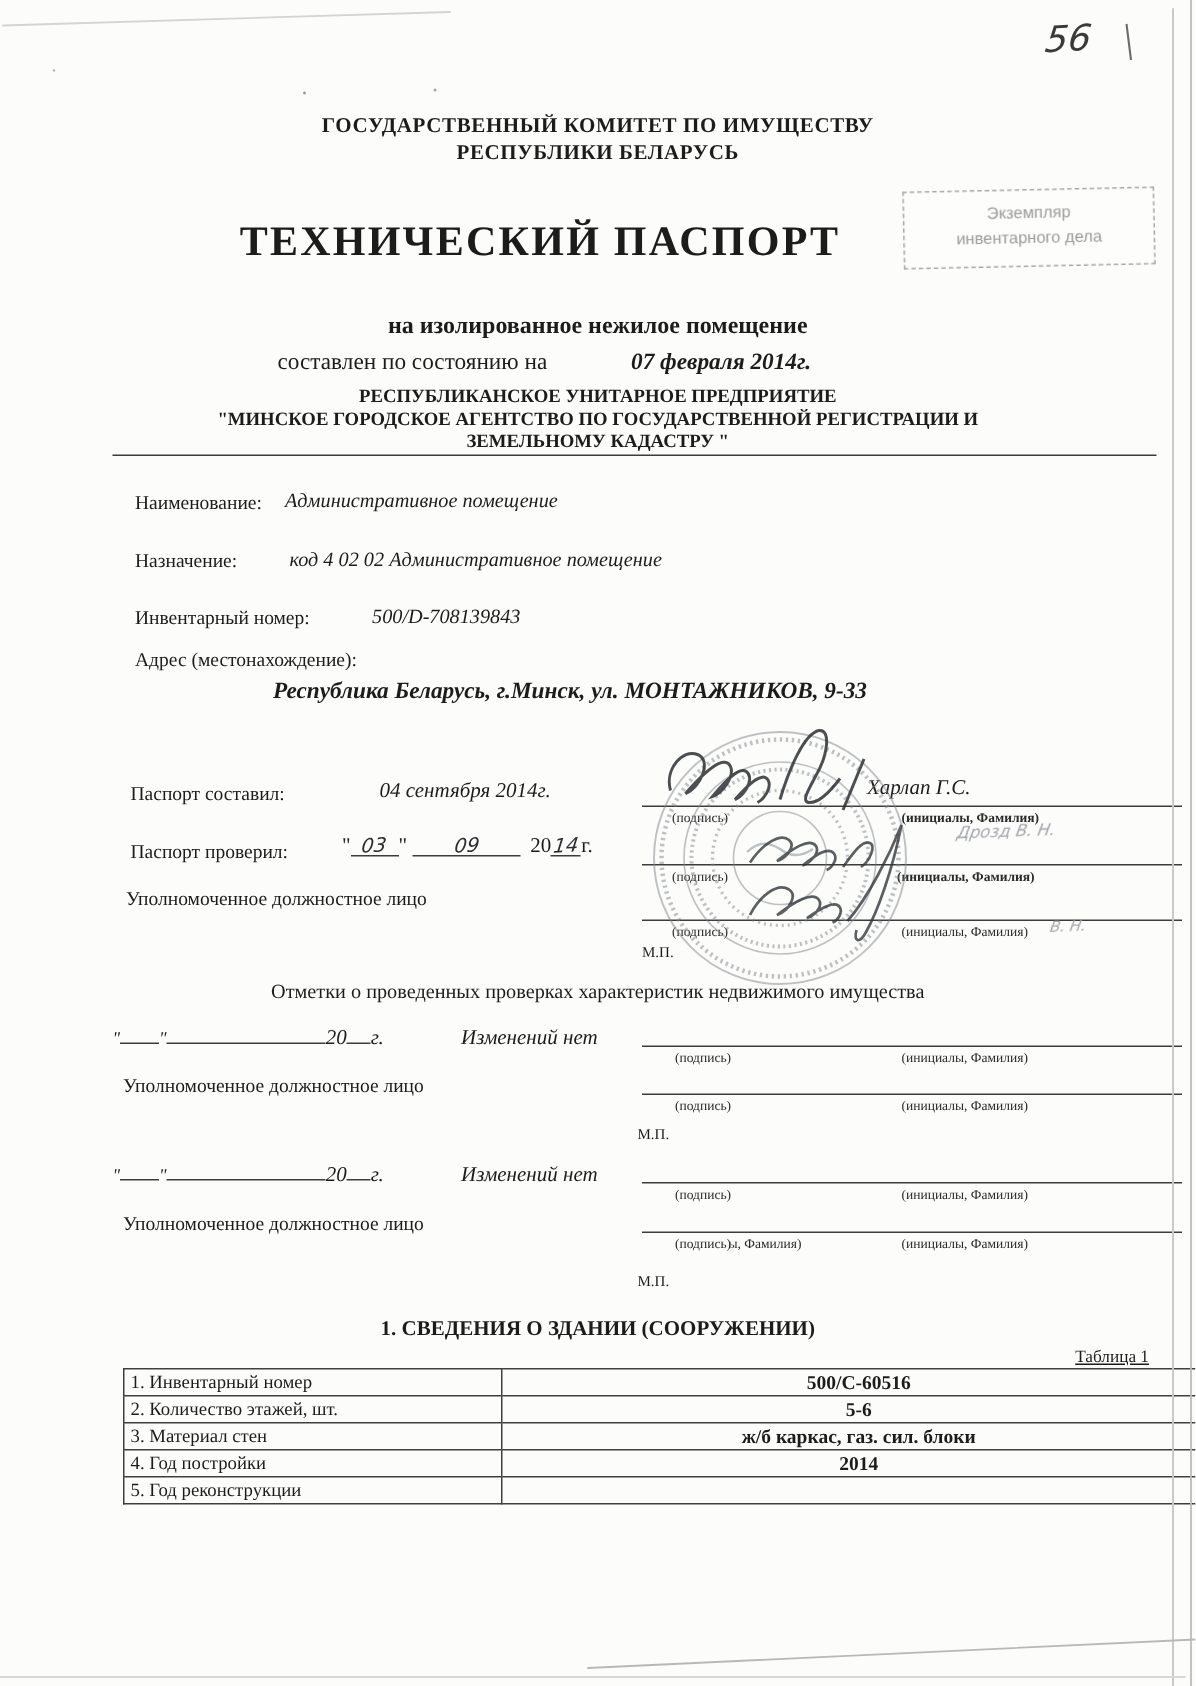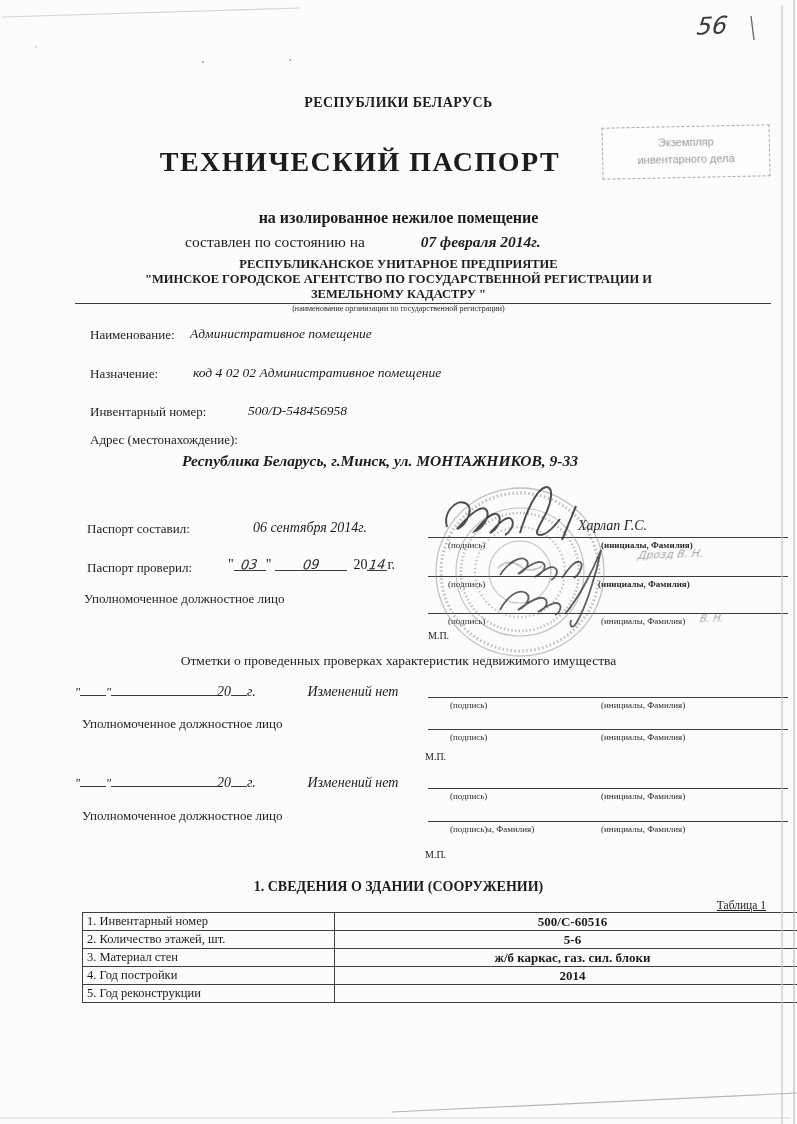--- a/index.html
+++ b/index.html
@@ -63,56 +63,56 @@
   svg{display:block;}
   .overlay{pointer-events:none;}
 </style>
 </head>
 <body>
 
 <div class="page">
 
   <div class="abs hand" style="left:697px;top:12px;font-size:24px;color:#3a3a3a;">56</div>
 
+  <div class="abs center bold" style="top:77px;font-size:14px;letter-spacing:0.4px;">ГОСУДАРСТВЕННЫЙ КОМИТЕТ ПО ИМУЩЕСТВУ</div>
   <div class="abs center bold" style="top:95px;font-size:14px;letter-spacing:0.4px;">РЕСПУБЛИКИ БЕЛАРУСЬ</div>
 
   <div class="abs copy-stamp" style="left:602px;top:126px;width:166px;height:43px;">
     <div>Экземпляр</div>
     <div>инвентарного дела</div>
   </div>
 
   <div class="abs bold" style="top:146px;left:0;width:720px;text-align:center;font-size:28px;letter-spacing:1.5px;">ТЕХНИЧЕСКИЙ ПАСПОРТ</div>
 
   <div class="abs center bold" style="top:209px;font-size:16px;">на изолированное нежилое помещение</div>
 
   <div class="abs" style="top:233px;left:185px;font-size:15.5px;">
     <span>составлен по состоянию на</span>
     <span class="bi" style="margin-left:52px;">07 февраля 2014г.</span>
   </div>
 
   <div class="abs center bold" style="top:257px;font-size:12.5px;text-align:center;">РЕСПУБЛИКАНСКОЕ УНИТАРНОЕ ПРЕДПРИЯТИЕ</div>
   <div class="abs center bold" style="top:272px;font-size:12.5px;">"МИНСКОЕ ГОРОДСКОЕ АГЕНТСТВО ПО ГОСУДАРСТВЕННОЙ РЕГИСТРАЦИИ И</div>
   <div class="abs center bold" style="top:287px;font-size:12.5px;">ЗЕМЕЛЬНОМУ КАДАСТРУ "</div>
   <div class="abs sigline" style="left:75px;top:303px;width:696px;"></div>
-  <div class="abs center tiny" style="top:304px;">(наименование организации по государственной регистрации)</div>
 
   <div class="abs serif-sm" style="left:90px;top:327px;">Наименование:</div>
   <div class="abs ital" style="left:190px;top:326px;font-size:13.5px;">Административное помещение</div>
 
   <div class="abs serif-sm" style="left:90px;top:366px;">Назначение:</div>
   <div class="abs ital" style="left:193px;top:365px;font-size:13.5px;">код 4 02 02 Административное помещение</div>
 
   <div class="abs serif-sm" style="left:90px;top:404px;">Инвентарный номер:</div>
-  <div class="abs ital" style="left:248px;top:403px;font-size:13.5px;">500/D-548456958</div>
+  <div class="abs ital" style="left:248px;top:403px;font-size:13.5px;">500/D-708139843</div>
 
   <div class="abs serif-sm" style="left:90px;top:432px;">Адрес (местонахождение):</div>
   <div class="abs bi" style="left:0;top:452px;width:760px;text-align:center;font-size:15.5px;">Республика Беларусь, г.Минск, ул. МОНТАЖНИКОВ, 9-33</div>
 
   <div class="abs serif-sm" style="left:87px;top:521px;">Паспорт составил:</div>
-  <div class="abs ital" style="left:253px;top:520px;font-size:14px;">06 сентября 2014г.</div>
+  <div class="abs ital" style="left:253px;top:520px;font-size:14px;">04 сентября 2014г.</div>
   <div class="abs ital" style="left:578px;top:518px;font-size:14px;">Харлап Г.С.</div>
   <div class="abs sigline" style="left:428px;top:537px;width:360px;"></div>
   <div class="abs caption" style="left:448px;top:540px;">(подпись)</div>
   <div class="abs caption bold" style="left:601px;top:540px;">(инициалы, Фамилия)</div>
 
   <div class="abs serif-sm" style="left:87px;top:560px;">Паспорт проверил:</div>
   <div class="abs" style="left:228px;top:557px;font-size:14px;">
     <span>"</span><span class="blank" style="width:32px;text-align:center;"><span class="hand" style="font-size:13px;">03</span></span><span>"</span><span class="blank" style="width:72px;text-align:center;margin-left:4px;"><span class="hand" style="font-size:13px;">09</span></span><span style="margin-left:6px;">20</span><span class="blank" style="width:20px;text-align:center;"><span class="hand" style="font-size:13px;">14</span></span><span>г.</span>
   </div>
   <div class="abs faint-hand" style="left:638px;top:548px;font-size:11px;">Дрозд В. Н.</div>

